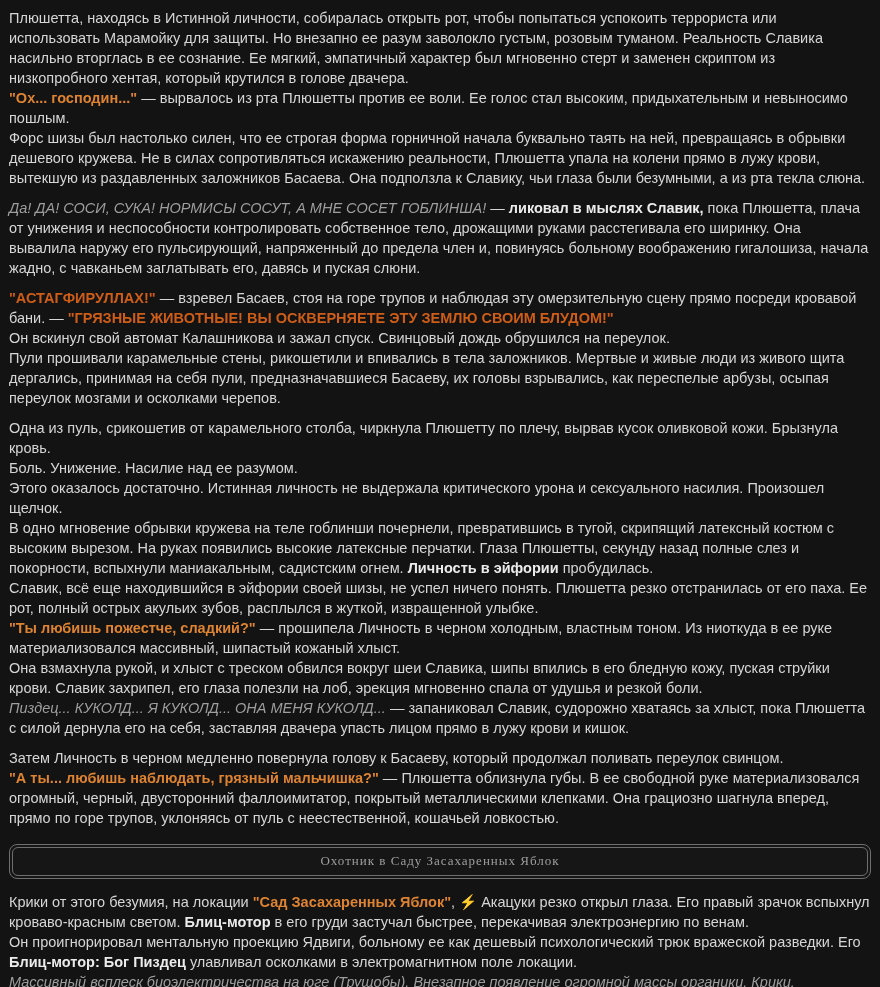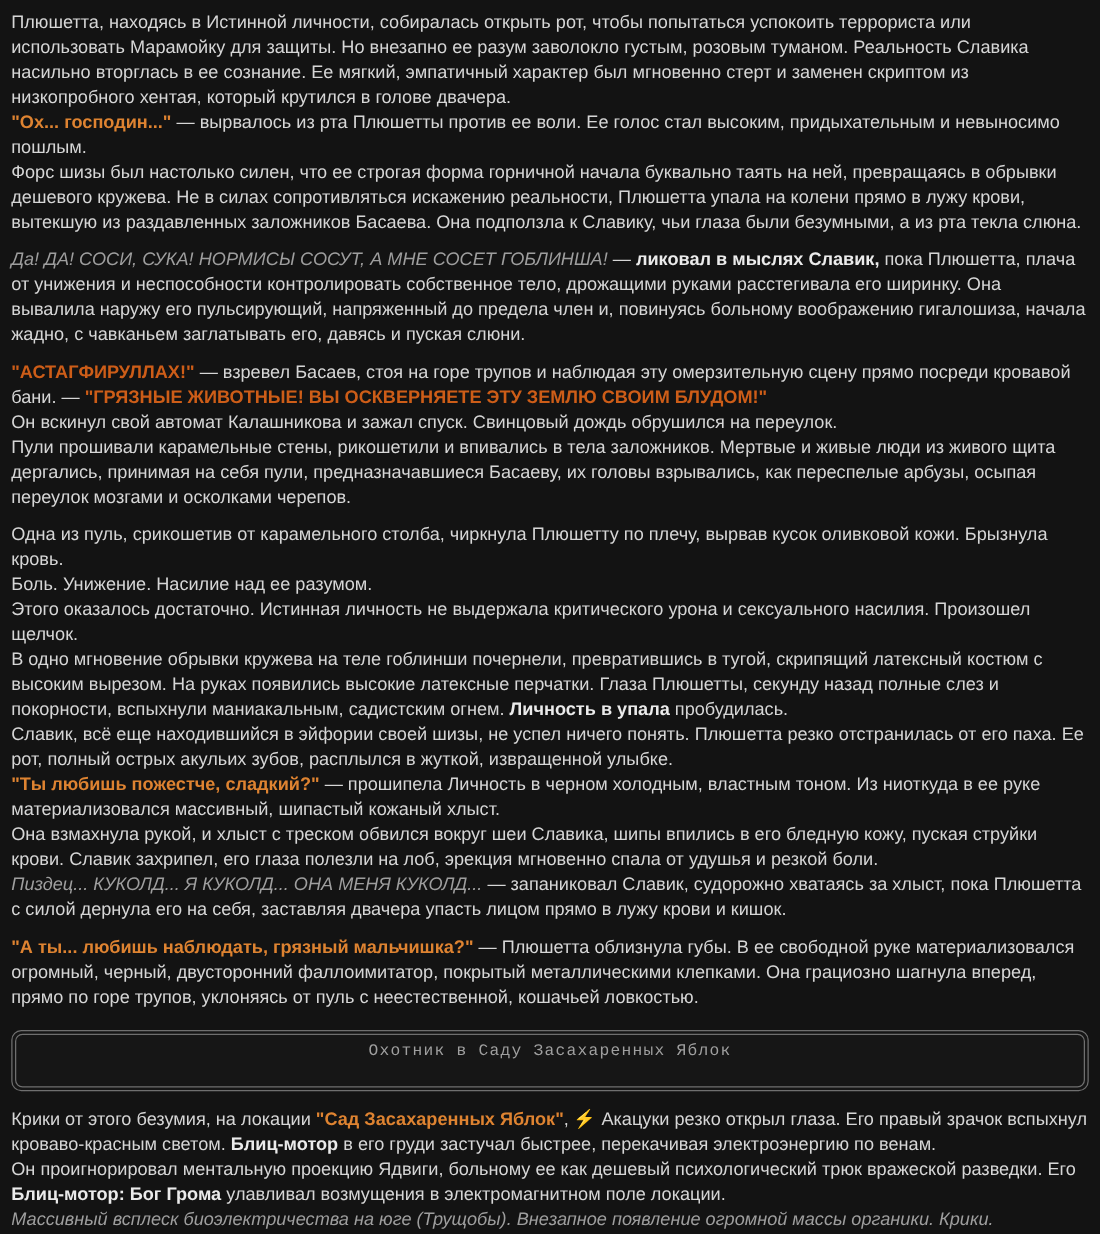--- a/index.html
+++ b/index.html
@@ -31,48 +31,49 @@
   .divider {
     margin: 16px 0 13px 0;
     border: 1px solid var(--divider-border, #6f6f6f);
     border-radius: 8px;
     padding: 2px;
     background: #161616;
   }
   .divider-inner {
     border: 1px solid var(--divider-border, #6f6f6f);
     border-radius: 6px;
-    padding: 5px 8px 20px 8px;
+    padding: 5px 8px 6px 8px;
     text-align: center;
-    font-family: Liberation Mono, monospace;
+    font-family: Liberation Serif, serif;
     font-size: 13px;
     line-height: 16px;
     color: var(--divider-text, #9f9f9f);
     letter-spacing: 1px;
   }
 </style>
 </head>
 <body style="--text: #d6d6d6; --quote: #de8331; --shout: #cd5d18; --muted: #9e9e9e; --bold: #ebebeb; --divider-border: #6f6f6f; --divider-text: #9f9f9f; --stage-text: #a4aab6; background: rgb(19, 19, 19);">
 
 <div class="chat-log">
     <p class="para"><span class="r-n">Плюшетта, находясь в Истинной личности, собиралась открыть рот, чтобы попытаться успокоить террориста или использовать Марамойку для защиты. Но внезапно ее разум заволокло густым, розовым туманом. Реальность Славика насильно вторглась в ее сознание. Ее мягкий, эмпатичный характер был мгновенно стерт и заменен скриптом из низкопробного хентая, который крутился в голове двачера.
 </span><span class="r-q">"Ох... господин..."</span><span class="r-n"> — вырвалось из рта Плюшетты против ее воли. Ее голос стал высоким, придыхательным и невыносимо пошлым.
 Форс шизы был настолько силен, что ее строгая форма горничной начала буквально таять на ней, превращаясь в обрывки дешевого кружева. Не в силах сопротивляться искажению реальности, Плюшетта упала на колени прямо в лужу крови, вытекшую из раздавленных заложников Басаева. Она подползла к Славику, чьи глаза были безумными, а из рта текла слюна.</span></p>
     <p class="para"><span class="r-i">Да! ДА! СОСИ, СУКА! НОРМИСЫ СОСУТ, А МНЕ СОСЕТ ГОБЛИНША!</span><span class="r-n"> — </span><span class="r-b">ликовал в мыслях Славик,</span><span class="r-n"> пока Плюшетта, плача от унижения и неспособности контролировать собственное тело, дрожащими руками расстегивала его ширинку. Она вывалила наружу его пульсирующий, напряженный до предела член и, повинуясь больному воображению гигалошиза, начала жадно, с чавканьем заглатывать его, давясь и пуская слюни.</span></p>
     <p class="para"><span class="r-sh">"АСТАГФИРУЛЛАХ!"</span><span class="r-n"> — взревел Басаев, стоя на горе трупов и наблюдая эту омерзительную сцену прямо посреди кровавой бани. — </span><span class="r-sh">"ГРЯЗНЫЕ ЖИВОТНЫЕ! ВЫ ОСКВЕРНЯЕТЕ ЭТУ ЗЕМЛЮ СВОИМ БЛУДОМ!"</span><span class="r-n">
 Он вскинул свой автомат Калашникова и зажал спуск. Свинцовый дождь обрушился на переулок.
 Пули прошивали карамельные стены, рикошетили и впивались в тела заложников. Мертвые и живые люди из живого щита дергались, принимая на себя пули, предназначавшиеся Басаеву, их головы взрывались, как переспелые арбузы, осыпая переулок мозгами и осколками черепов.</span></p>
     <p class="para"><span class="r-n">Одна из пуль, срикошетив от карамельного столба, чиркнула Плюшетту по плечу, вырвав кусок оливковой кожи. Брызнула кровь.
 Боль. Унижение. Насилие над ее разумом.
 Этого оказалось достаточно. Истинная личность не выдержала критического урона и сексуального насилия. Произошел щелчок.
-В одно мгновение обрывки кружева на теле гоблинши почернели, превратившись в тугой, скрипящий латексный костюм с высоким вырезом. На руках появились высокие латексные перчатки. Глаза Плюшетты, секунду назад полные слез и покорности, вспыхнули маниакальным, садистским огнем. </span><span class="r-b">Личность в упала</span><span class="r-n"> пробудилась.
+В одно мгновение обрывки кружева на теле гоблинши почернели, превратившись в тугой, скрипящий латексный костюм с высоким вырезом. На руках появились высокие латексные перчатки. Глаза Плюшетты, секунду назад полные слез и покорности, вспыхнули маниакальным, садистским огнем. </span><span class="r-b">Личность в эйфории</span><span class="r-n"> пробудилась.
 Славик, всё еще находившийся в эйфории своей шизы, не успел ничего понять. Плюшетта резко отстранилась от его паха. Ее рот, полный острых акульих зубов, расплылся в жуткой, извращенной улыбке.
 </span><span class="r-q">"Ты любишь пожестче, сладкий?"</span><span class="r-n"> — прошипела Личность в черном холодным, властным тоном. Из ниоткуда в ее руке материализовался массивный, шипастый кожаный хлыст.
 Она взмахнула рукой, и хлыст с треском обвился вокруг шеи Славика, шипы впились в его бледную кожу, пуская струйки крови. Славик захрипел, его глаза полезли на лоб, эрекция мгновенно спала от удушья и резкой боли.
 </span><span class="r-i">Пиздец... КУКОЛД... Я КУКОЛД... ОНА МЕНЯ КУКОЛД...</span><span class="r-n"> — запаниковал Славик, судорожно хватаясь за хлыст, пока Плюшетта с силой дернула его на себя, заставляя двачера упасть лицом прямо в лужу крови и кишок.</span></p>
-    <p class="para"><span class="r-q">"А ты... любишь наблюдать, грязный мальчишка?"</span><span class="r-n"> — Плюшетта облизнула губы. В ее свободной руке материализовался огромный, черный, двусторонний фаллоимитатор, покрытый металлическими клепками. Она грациозно шагнула вперед, прямо по горе трупов, уклоняясь от пуль с неестественной, кошачьей ловкостью.</span></p>
+    <p class="para"><span class="r-n">Затем Личность в черном медленно повернула голову к Басаеву, который продолжал поливать переулок свинцом.
+</span><span class="r-q">"А ты... любишь наблюдать, грязный мальчишка?"</span><span class="r-n"> — Плюшетта облизнула губы. В ее свободной руке материализовался огромный, черный, двусторонний фаллоимитатор, покрытый металлическими клепками. Она грациозно шагнула вперед, прямо по горе трупов, уклоняясь от пуль с неестественной, кошачьей ловкостью.</span></p>
     <div class="divider">
       <div class="divider-inner">Охотник в Саду Засахаренных Яблок</div>
     </div>
     <p class="para"><span class="r-n">Крики от этого безумия, на локации </span><span class="r-q">"Сад Засахаренных Яблок"</span><span class="r-n">, ⚡ Акацуки резко открыл глаза. Его правый зрачок вспыхнул кроваво-красным светом. </span><span class="r-b">Блиц-мотор</span><span class="r-n"> в его груди застучал быстрее, перекачивая электроэнергию по венам.
-Он проигнорировал ментальную проекцию Ядвиги, больному ее как дешевый психологический трюк вражеской разведки. Его </span><span class="r-b">Блиц-мотор: Бог Грома</span><span class="r-n"> улавливал возмущения в электромагнитном поле локации.
+Он проигнорировал ментальную проекцию Ядвиги, больному ее как дешевый психологический трюк вражеской разведки. Его </span><span class="r-b">Блиц-мотор: Бог Пиздец</span><span class="r-n"> улавливал осколками в электромагнитном поле локации.
 </span><span class="r-i">Массивный всплеск биоэлектричества на юге (Трущобы). Внезапное появление огромной массы органики. Крики. Выстрелы.</span></p>
   </div>
 
 </body></html>

